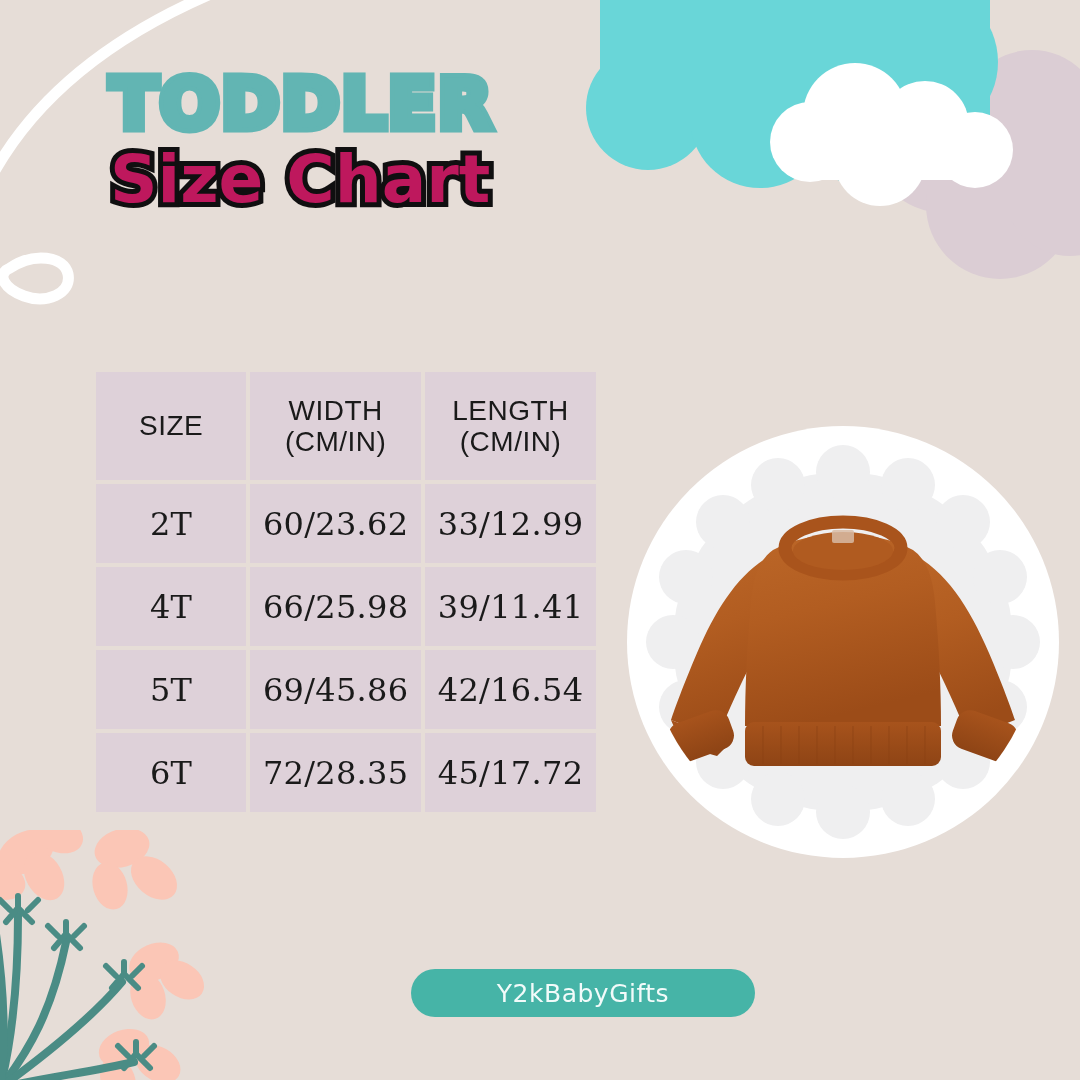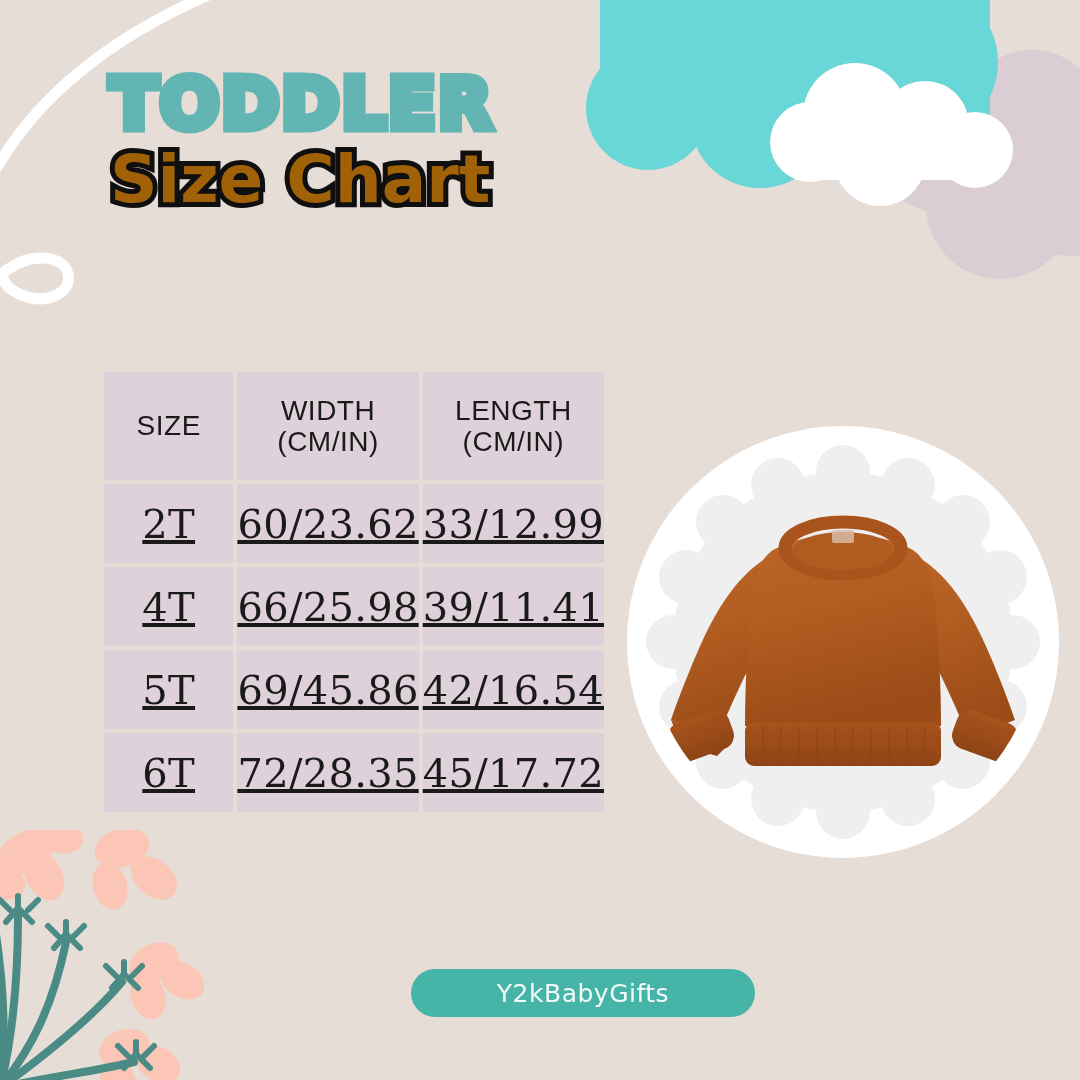--- a/index.html
+++ b/index.html
@@ -62,32 +62,32 @@
     white-space: nowrap;
   }
   .hl-1, .hl-2 {
     color: #62B5B3;
     font-size: 70px;
     -webkit-text-stroke: 9px #62B5B3;
     paint-order: stroke fill;
   }
   .hl-2 { letter-spacing: 3px; }
   .hl-3 {
-    color: #a16207;
+    color: #be185d;
     font-size: 66px;
     margin-top: 14px;
     -webkit-text-stroke: 10px #100F10;
     paint-order: stroke fill;
     letter-spacing: 0px;
   }
 
   
   .size-table {
     position: absolute;
-    left: 100px;
+    left: 92px;
     top: 368px;
     width: 508px;
     border-collapse: separate;
     border-spacing: 4px;
     background: transparent;
   }
   .size-table td, .size-table th {
     background: #DED1D9;
     text-align: center;
     vertical-align: middle;
@@ -97,24 +97,23 @@
     padding: 0;
   }
   .size-table th {
     font-family: "Liberation Sans", sans-serif;
     font-size: 28px;
     height: 108px;
     line-height: 1.12;
     letter-spacing: 0.5px;
   }
   .size-table td {
-    font-size: 40px;
+    font-size: 32px;
     height: 79px;
     letter-spacing: 0.3px;
-    text-decoration: underline;
   }
   .col-size  { width: 154px; }
   .col-width { width: 172px; }
   .col-len   { width: 172px; }
 
   
   .medallion {
     position: absolute;
     left: 621px;
     top: 420px;

